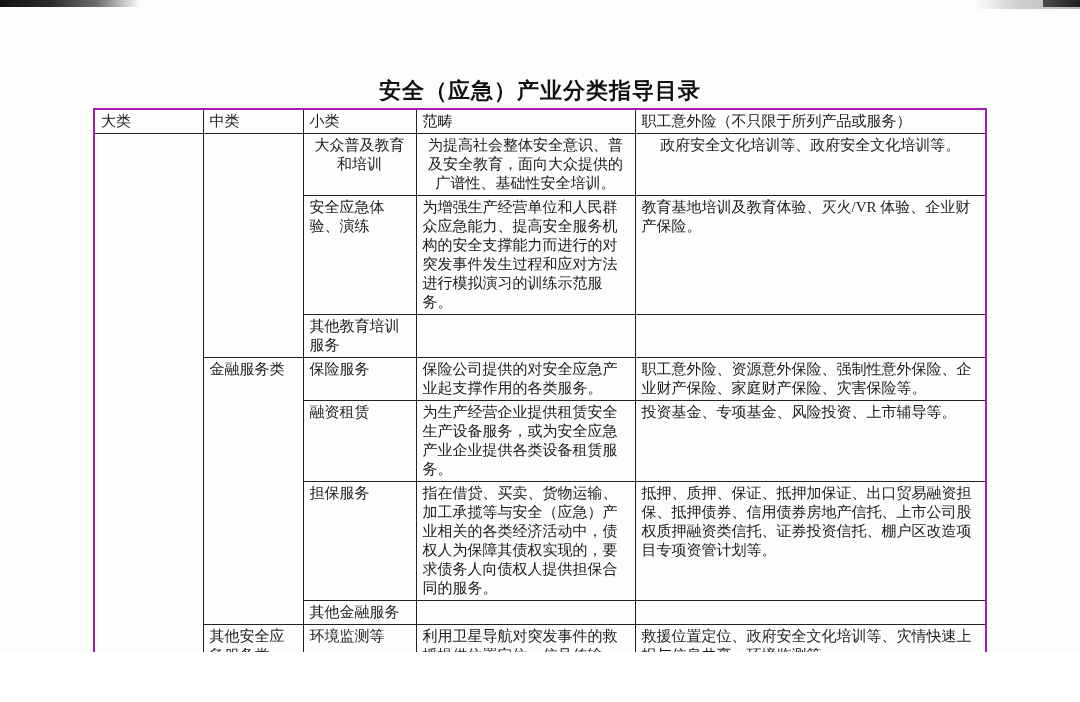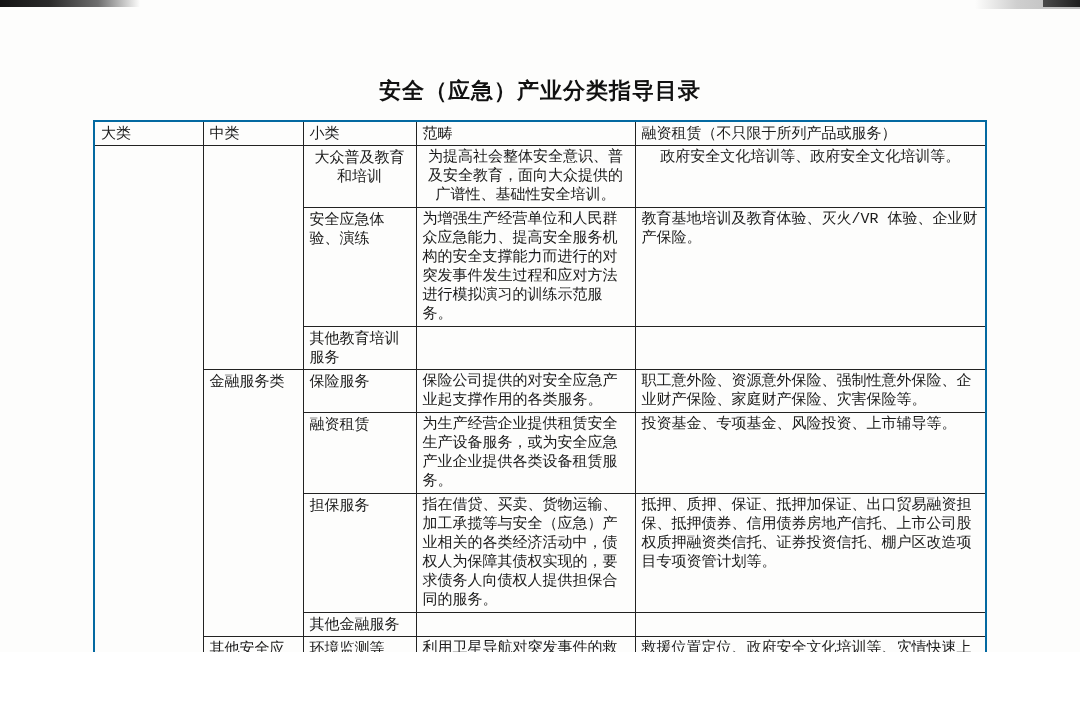--- a/index.html
+++ b/index.html
@@ -41,41 +41,41 @@
     text-align: center;
     font-size: 22px;
     font-weight: bold;
     letter-spacing: 1px;
     color: #111;
   }
 
   table.catalog {
     position: absolute;
     left: 93px;
-    top: 120px;
+    top: 108px;
     width: 892px;
     border-collapse: collapse;
     table-layout: fixed;
-    border: 2px solid #0369a1;
+    border: 2px solid #a21caf;
     font-size: 15px;
     line-height: 19px;
     padding-left: 9px;
   }
   table.catalog th,
   table.catalog td {
     border: 1px solid #222;
     vertical-align: top;
     padding: 2px 6px;
     font-weight: normal;
     text-align: left;
     color: #1b1b1b;
     overflow: hidden;
   }
   table.catalog th { height: 24px; vertical-align: middle; white-space: nowrap; }
-  td.cell-scope, td.cell-examples { text-align: justify; font-family: Liberation Mono, monospace; }
+  td.cell-scope, td.cell-examples { text-align: justify; }
 
   .col-major { width: 109px; }
   .col-mid   { width: 100px; }
   .col-small { width: 113px; }
   .col-scope { width: 219px; }
   .col-ex    { width: 351px; }
 
   tr.r1 td { height: 62px; text-align: center; }
   tr.r2 td { height: 99px; }
   tr.r3 td { height: 42px; }
@@ -114,21 +114,21 @@
       <col class="col-small">
       <col class="col-scope">
       <col class="col-ex">
     </colgroup>
     <tbody>
       <tr>
         <th>大类</th>
         <th>中类</th>
         <th>小类</th>
         <th>范畴</th>
-        <th>融资租赁（不只限于所列产品或服务）</th>
+        <th>职工意外险（不只限于所列产品或服务）</th>
       </tr>
       <tr class="r1">
         <td rowspan="8"></td>
         <td rowspan="3"></td>
         <td class="cell-small">大众普及教育和培训</td>
         <td class="cell-scope">为提高社会整体安全意识、普及安全教育，面向大众提供的广谱性、基础性安全培训。</td>
         <td class="cell-examples">政府安全文化培训等、政府安全文化培训等。</td>
       </tr>
       <tr class="r2">
         <td class="cell-small">安全应急体验、演练</td>

